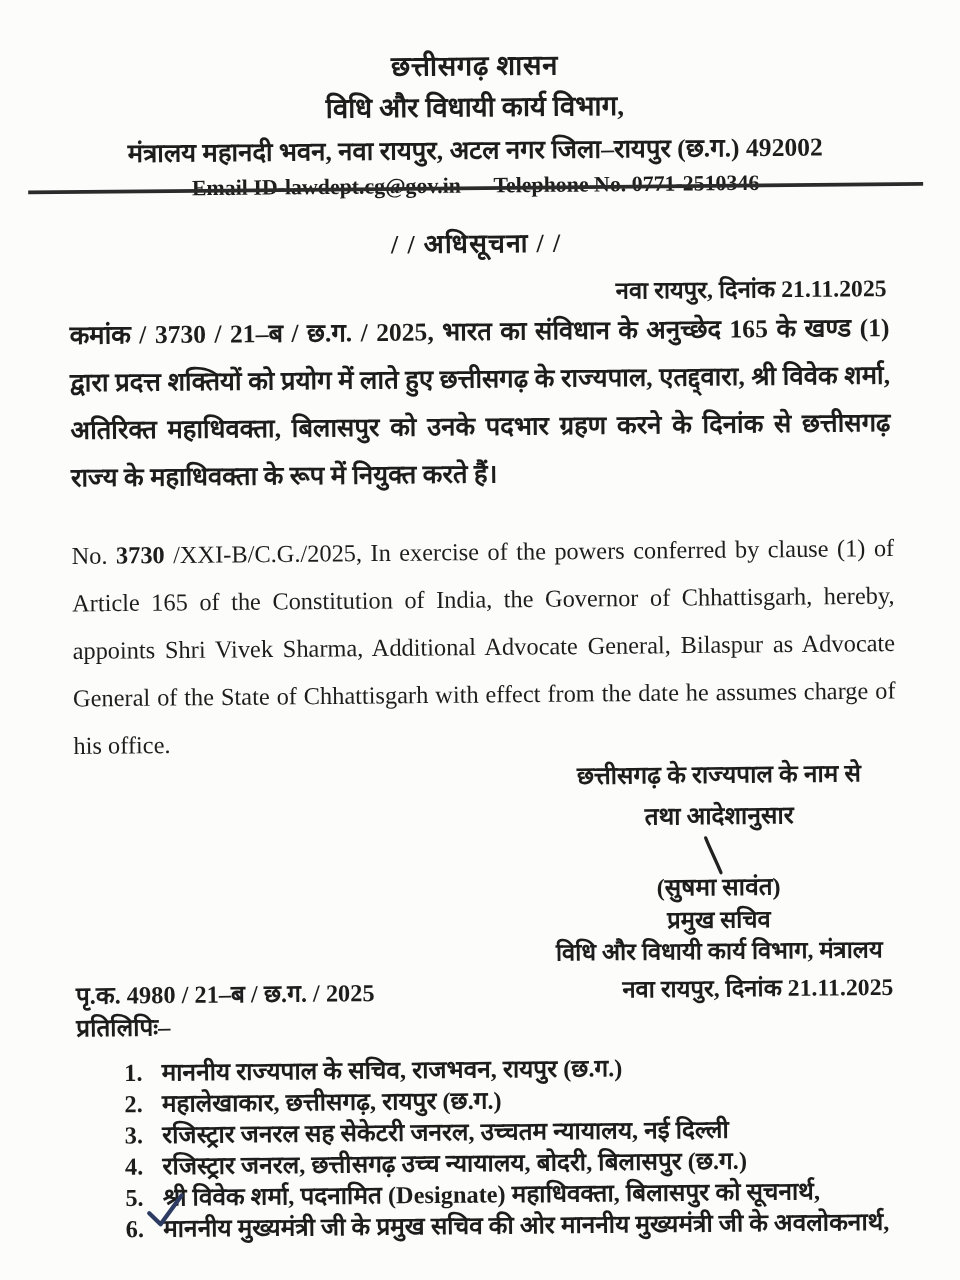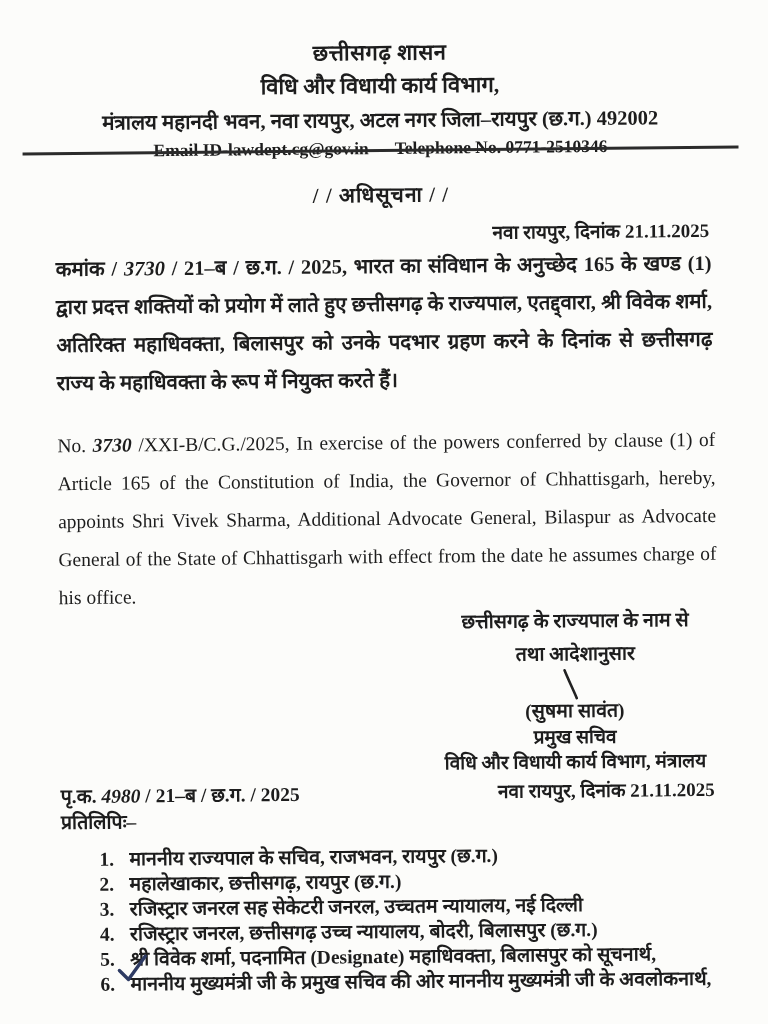--- a/index.html
+++ b/index.html
@@ -23,21 +23,21 @@
   .title{position:absolute;top:180px;left:0;width:100%;text-align:center;
          font-size:21px;font-weight:bold;letter-spacing:1px;}
   .date-top{position:absolute;top:220px;left:56px;width:656px;text-align:right;
             font-size:19px;font-weight:bold;}
 
   
   .para-hi{position:absolute;top:247px;left:58px;width:656px;
            font-size:20.5px;font-weight:bold;line-height:38px;text-align:justify;}
   .para-en{position:absolute;top:424px;left:58px;width:658px;
            font-size:19.5px;line-height:38px;text-align:justify;}
-  .num-b{font-weight:bold;font-style:italic;}
+  .num-b{font-weight:bold;}
 
   
   .order-block{position:absolute;top:606px;left:424px;width:300px;text-align:center;
                font-size:19.5px;font-weight:bold;line-height:33px;}
   .sig-stroke{position:absolute;top:670px;left:556px;width:26px;height:32px;}
   .sig-block{position:absolute;top:700px;left:420px;width:306px;text-align:center;
              font-size:19px;font-weight:bold;}
   .sig-name{font-size:19.5px;line-height:26px;}
   .sig-desig{line-height:25px;}
   .sig-dept{line-height:25px;}

